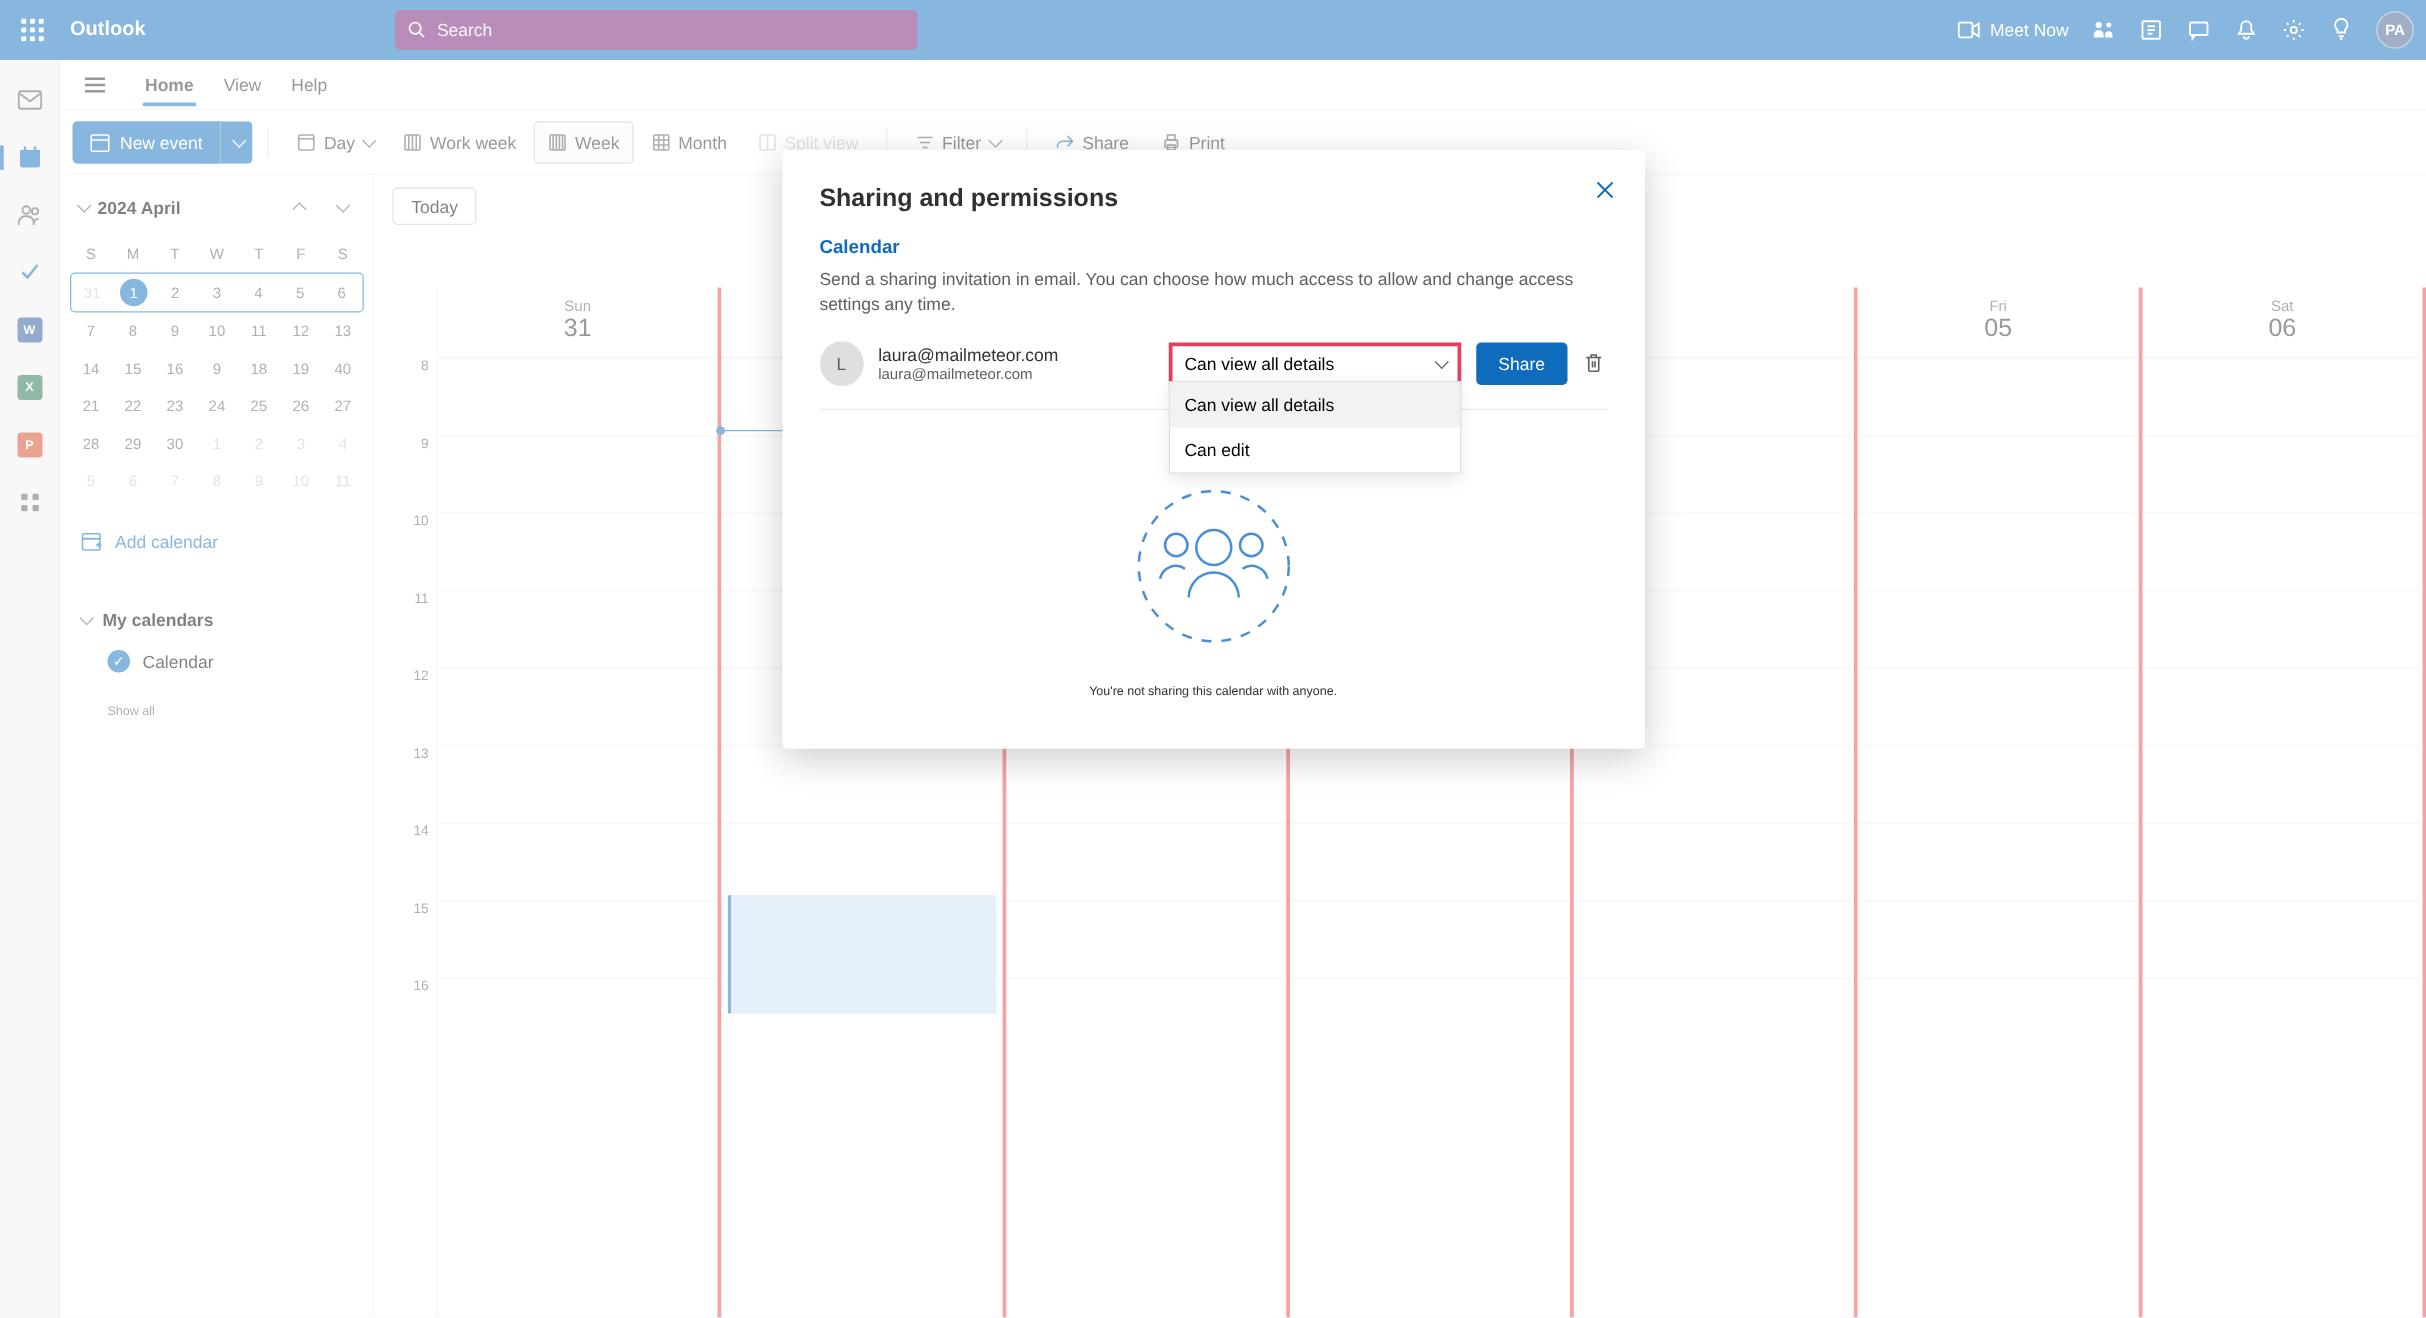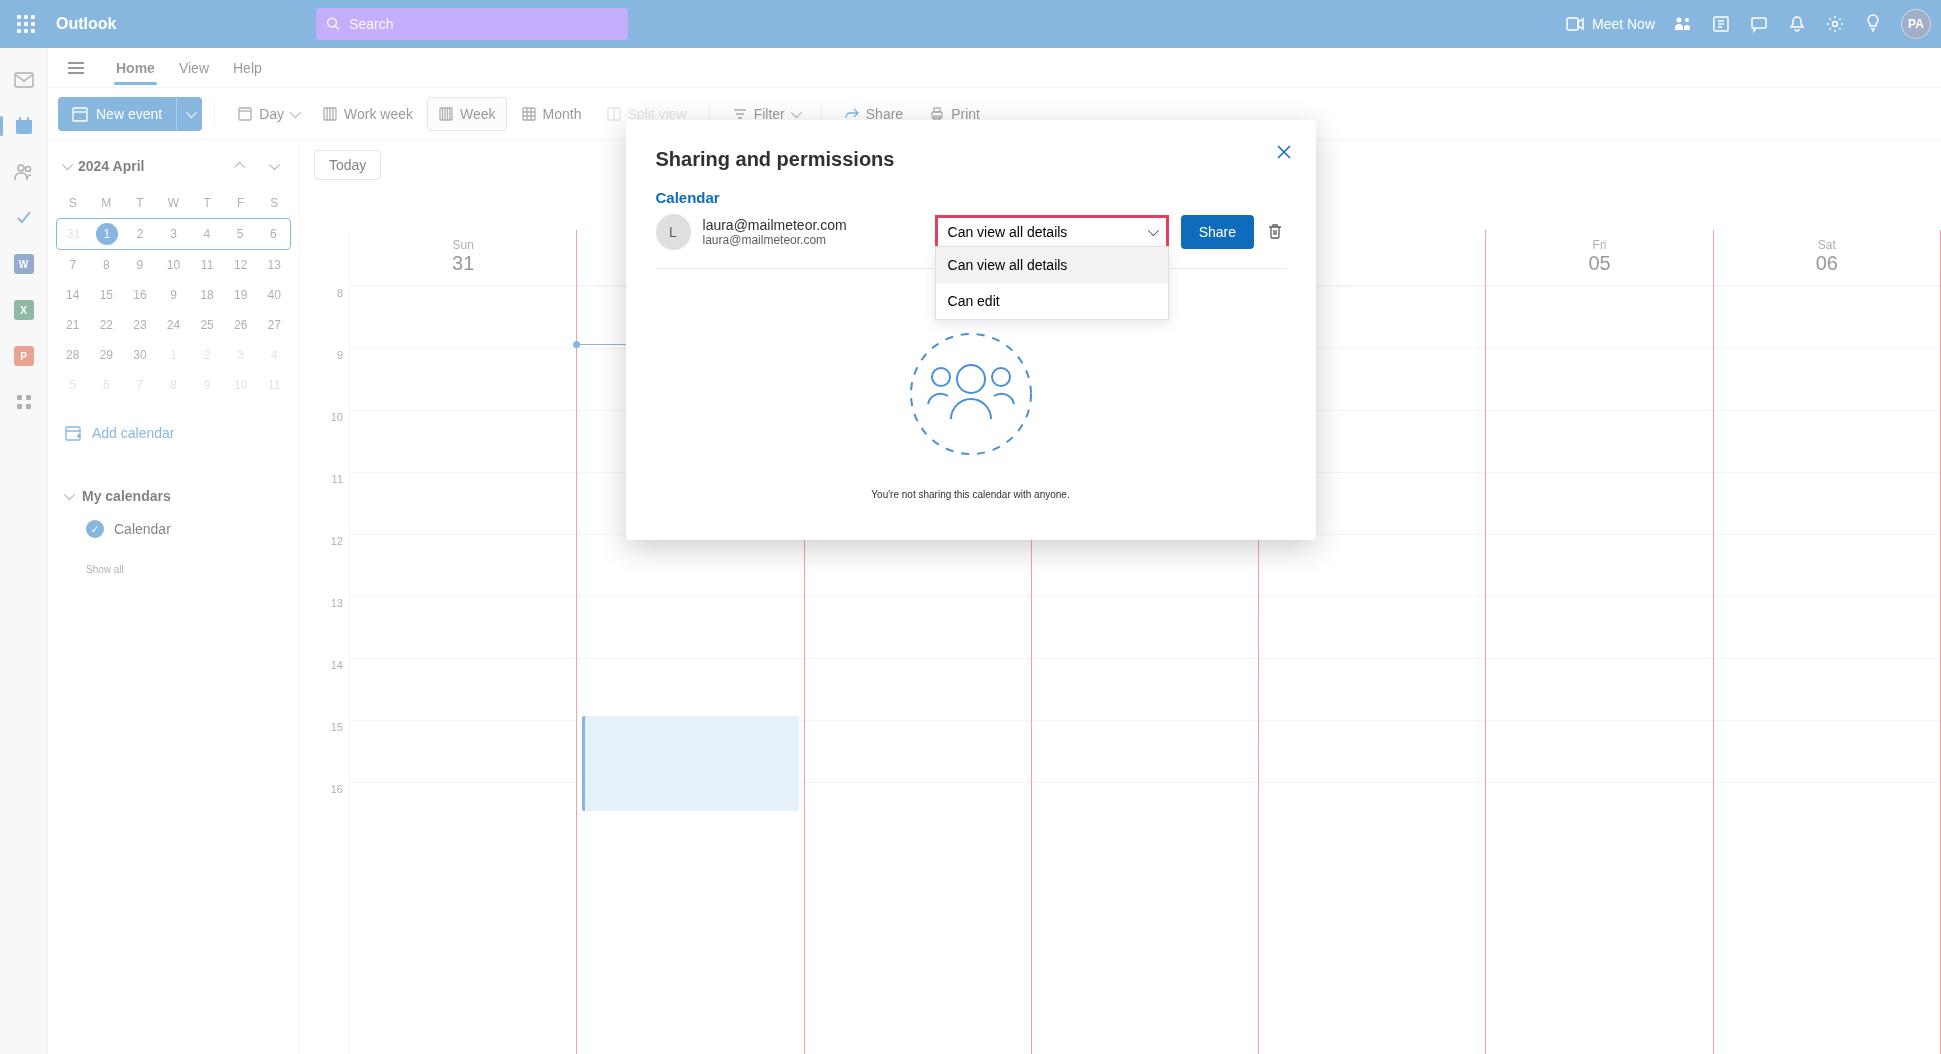--- a/index.html
+++ b/index.html
@@ -5,21 +5,21 @@
 * { box-sizing: border-box; margin: 0; padding: 0; font-family: 'Segoe UI', -apple-system, sans-serif; }
 body { background: #f3f2f1; overflow: hidden; width: 1941px; height: 1054px; position: relative; }
 
 
 .top-header { background: #0f6cbd; height: 48px; display: flex; align-items: center; color: white; padding: 0 10px; }
 .waffle { width: 32px; height: 32px; display: flex; align-items: center; justify-content: center; cursor: pointer; border-radius: 4px; }
 .waffle-icon { display: grid; grid-template-columns: repeat(3,4px); gap: 3px; }
 .waffle-icon span { width:4px; height:4px; background:white; border-radius:1px; }
 .app-name { font-size: 16px; font-weight: 600; margin-left: 14px; }
 .search-wrap { margin-left: 200px; }
-.search-box { background: #8b5cf6; border: none; border-radius: 4px; width: 312px; height: 32px; display:flex; align-items:center; padding: 0 10px; }
+.search-box { background: #701a75; border: none; border-radius: 4px; width: 418px; height: 32px; display:flex; align-items:center; padding: 0 10px; }
 .search-box svg { width:16px; height:16px; fill:white; opacity:0.9; }
 .search-box input { background:transparent; border:none; color:white; font-size:14px; margin-left:8px; outline:none; width:100%; }
 .search-box input::placeholder { color: rgba(255,255,255,0.9); }
 .header-right { margin-left:auto; display:flex; align-items:center; gap:18px; }
 .meet-now { display:flex; align-items:center; gap:8px; font-size:14px; cursor:pointer;text-align:right; }
 .hicon { width:20px; height:20px; display:flex; align-items:center; justify-content:center; cursor:pointer; }
 .avatar-top { width:30px; height:30px; border-radius:50%; background: #405e8e; display:flex; align-items:center; justify-content:center; font-size:12px; font-weight:600; border:1px solid rgba(255,255,255,0.5); }
 
 
 .layout { display:flex; height: calc(100% - 48px); }
@@ -72,21 +72,21 @@
 .show-all { padding:8px 8px 8px 30px; font-size:10px; color:#605e5c; cursor:pointer; margin-top:10px; }
 
 
 .cal-area { flex:1; display:flex; flex-direction:column; position:relative;gap:40px; }
 .cal-topbar { display:flex; align-items:center; padding:10px 14px; gap:14px; }
 .today-btn { border:1px solid #c8c6c4; border-radius:4px; padding:6px 14px; font-size:14px; cursor:pointer; }
 .cal-grid { flex:1; display:flex; position:relative; }
 .time-col { width:50px; border-right:1px solid #edebe9; }
 .time-slot { height:62px; font-size:11px; color:#605e5c; text-align:right; padding-right:6px; border-top:1px solid transparent; }
 .day-cols { flex:1; display:flex; position:relative; }
-.day-col { flex:1; border-right:1px solid #ef4444; position:relative; }
+.day-col { flex:1; border-right:3px solid #ef4444; position:relative; }
 .day-header { height:56px; border-bottom:1px solid #edebe9; text-align:center; padding-top:8px; }
 .day-name { font-size:12px; color:#605e5c; }
 .day-num { font-size:20px; font-weight:300; color:#323130; }
 .day-body { position:relative; }
 .hour-line { height:62px; border-top:1px solid #edebe9; }
 .now-line { position:absolute; left:0; right:0; height:1px; background:#0f6cbd; top:58px; }
 .now-line::before { content:''; position:absolute; left:-4px; top:-3px; width:7px; height:7px; background:#0f6cbd; border-radius:50%; }
 .busy-block { position:absolute; left:5px; right:5px; top:430px; height:95px; background:#cde0f3; border-left:3px solid #0f6cbd; border-radius:2px; }
 
 
@@ -558,20 +558,21 @@
 
 <div class="overlay">
   <div class="dialog">
     <div class="dialog-close">
       <svg width="14" height="14" viewBox="0 0 14 14" stroke="#0f6cbd" stroke-width="1.5">
           <path d="M1 1l12 12M13 1L1 13"></path>
         </svg>
     </div>
     <div class="dialog-title">Sharing and permissions</div>
     <div class="dialog-subtitle">Calendar</div>
+    <div class="dialog-desc">Send a sharing invitation in email. You can choose how much access to allow and change access settings any time.</div>
     <div class="share-row">
       <div class="share-avatar">L</div>
       <div class="share-info">
         <div class="share-name">laura@mailmeteor.com</div>
         <div class="share-email">laura@mailmeteor.com</div>
       </div>
       <div class="perm-select">
         <span>Can view all details</span>
         <span class="chev down" style="color:#605e5c"></span>
         <div class="perm-dropdown">

